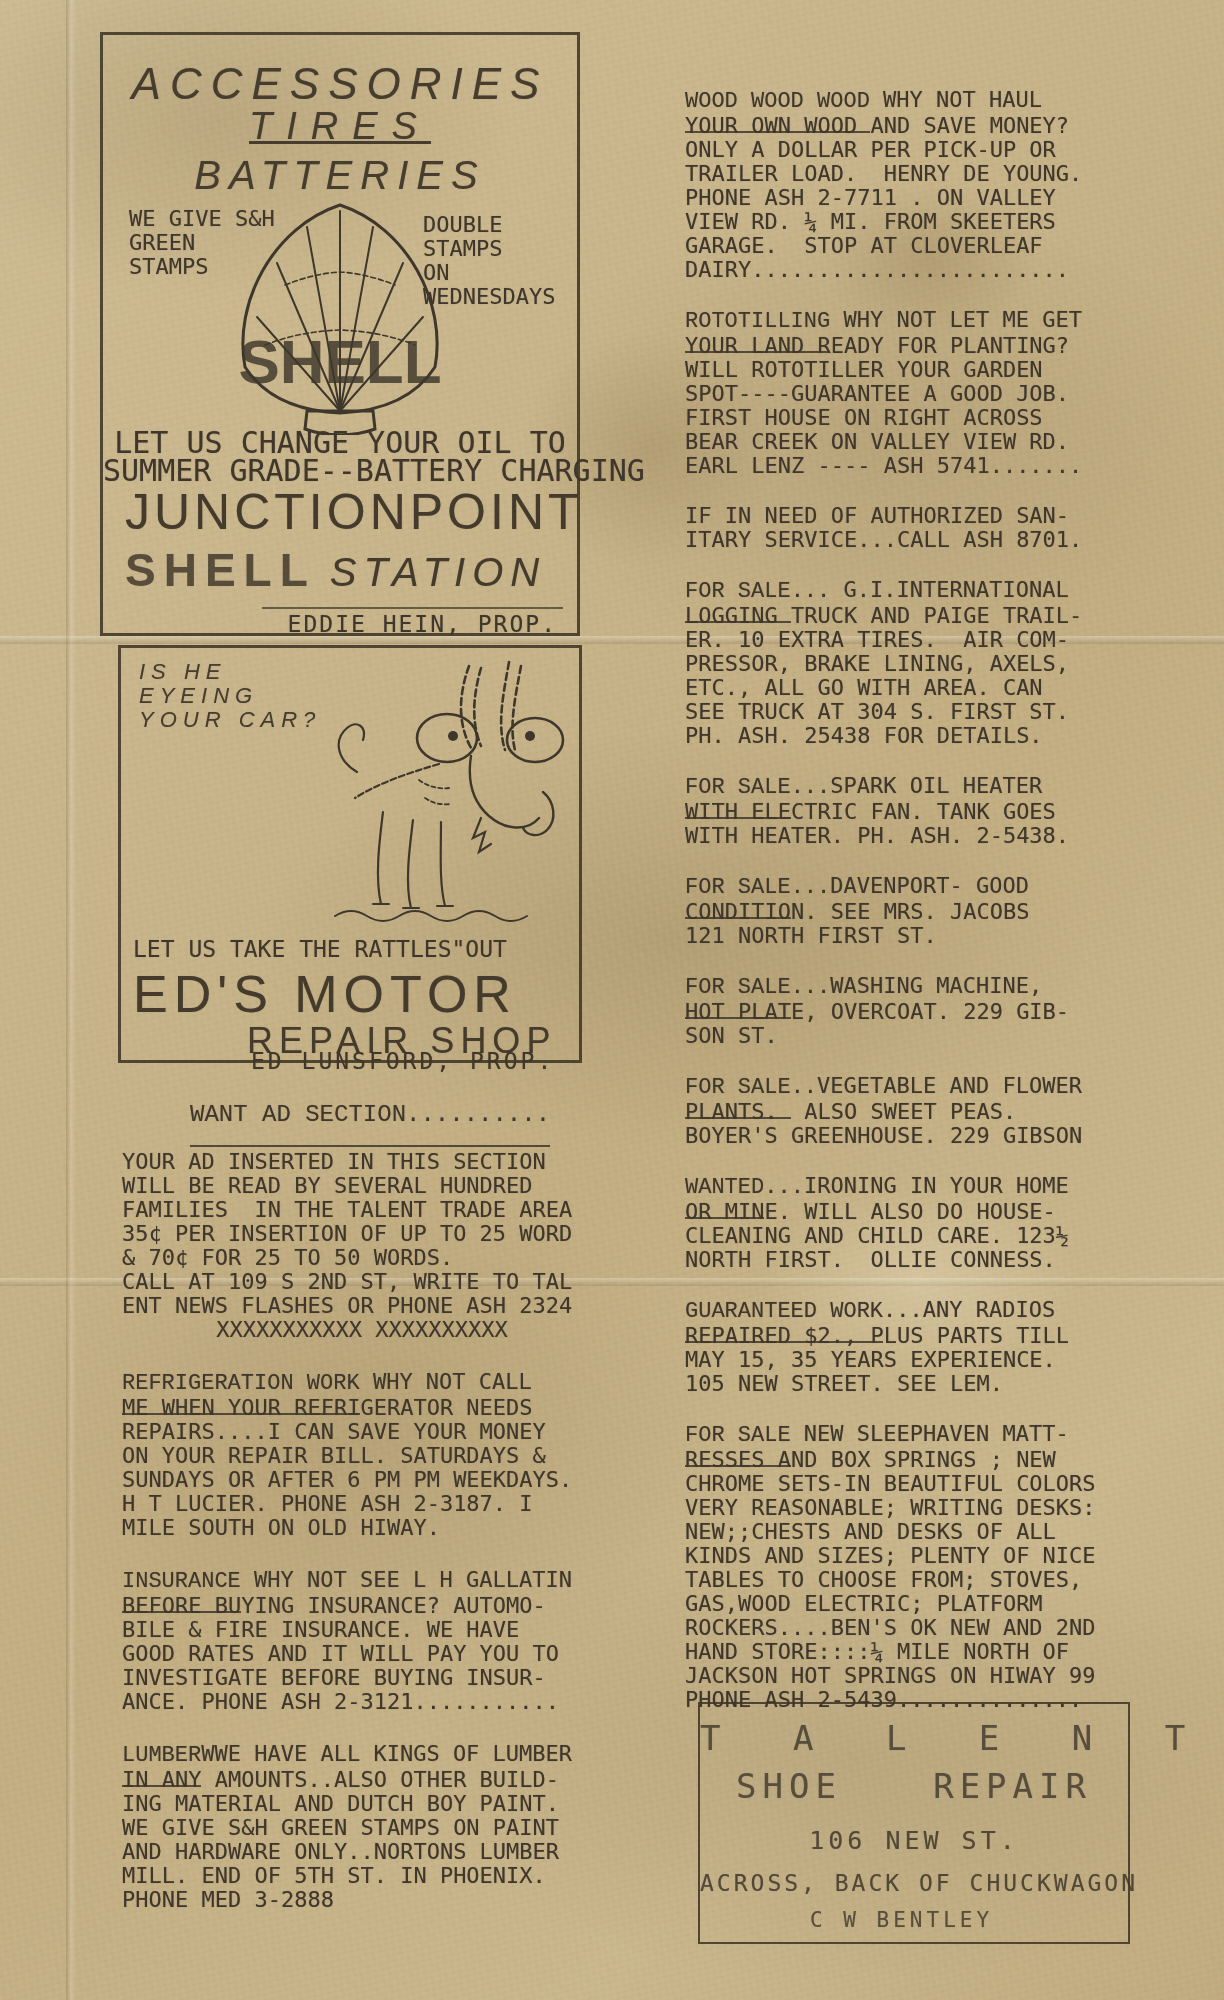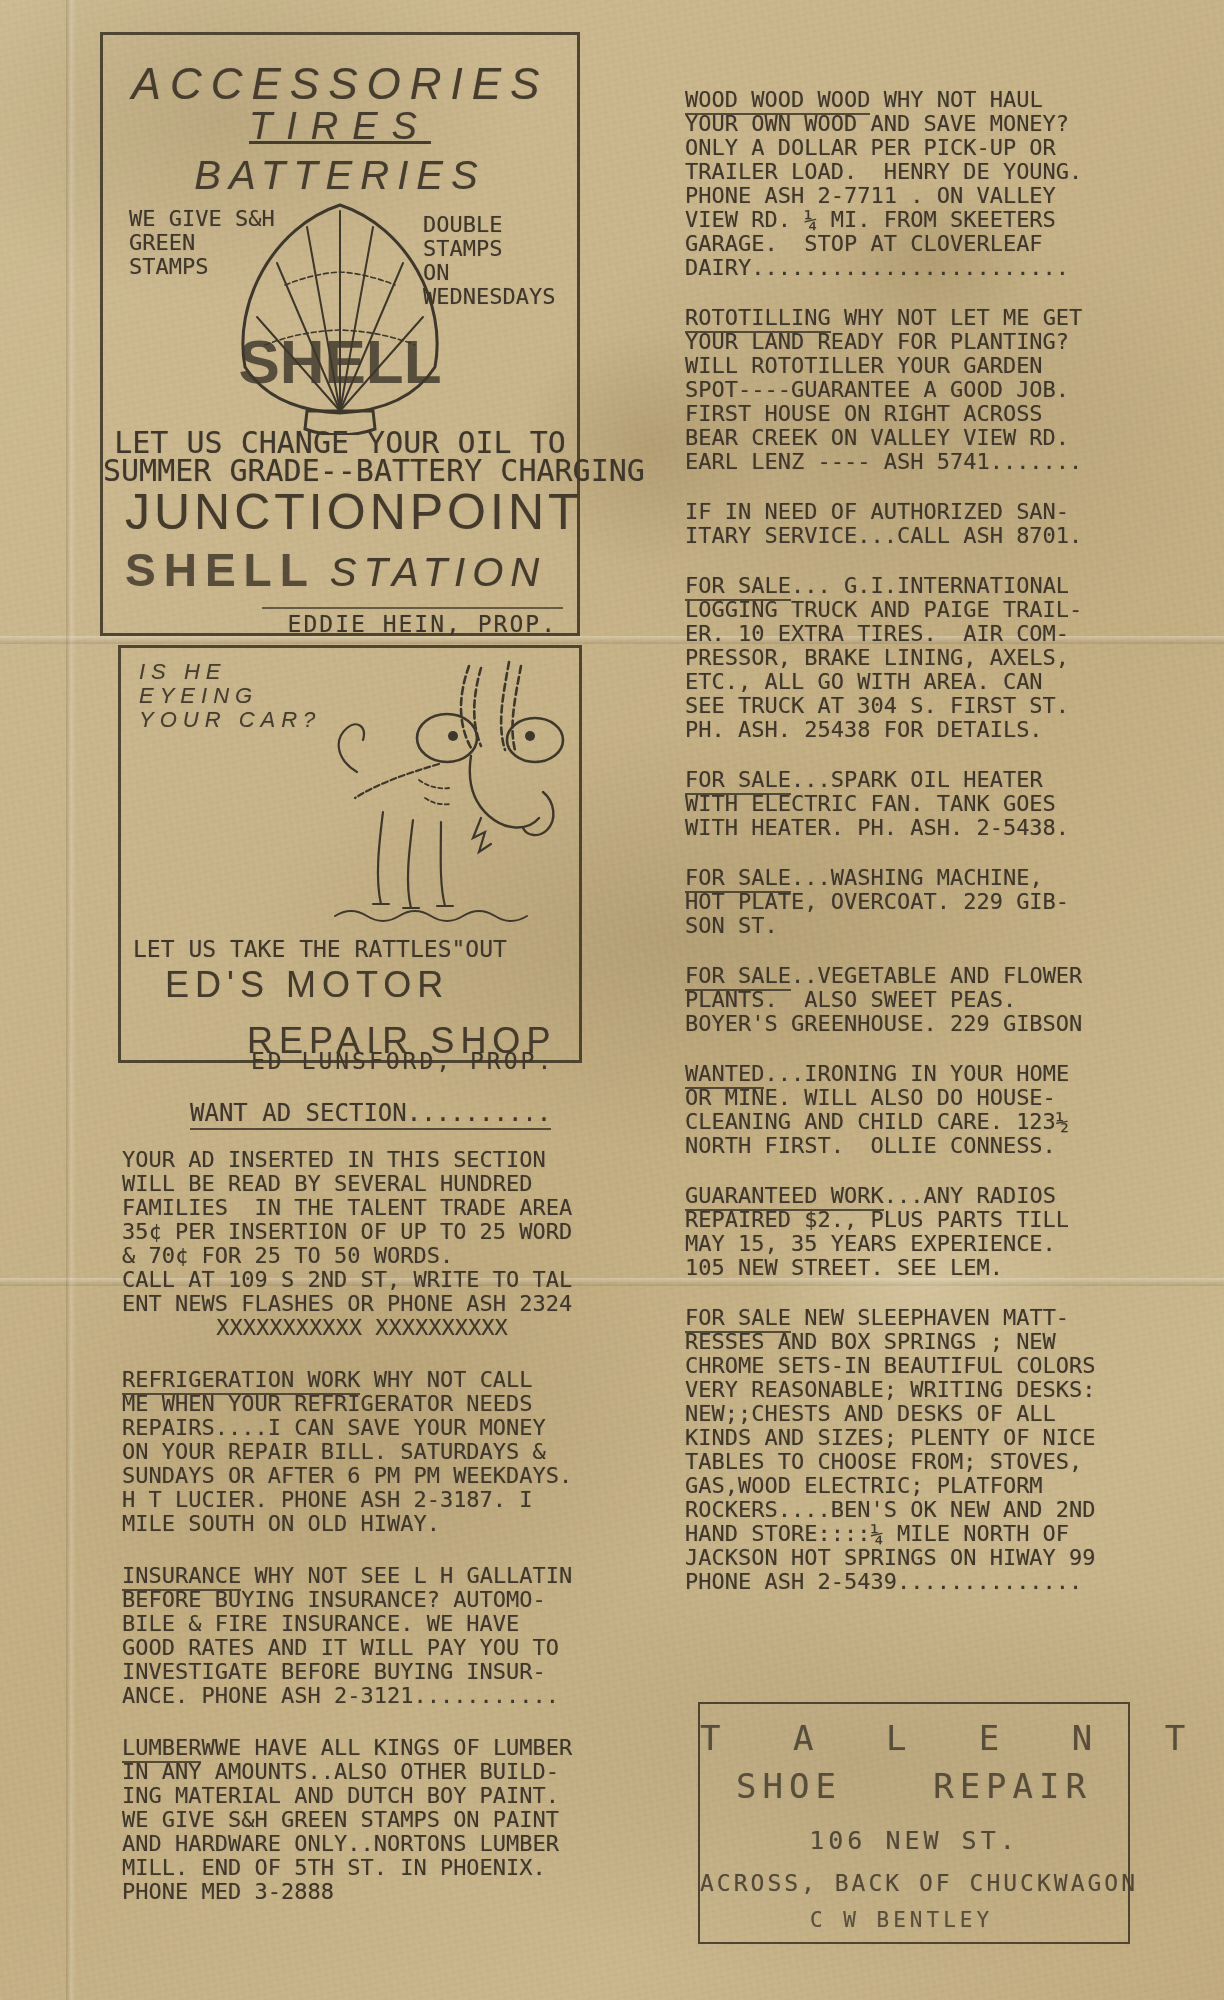--- a/index.html
+++ b/index.html
@@ -20,21 +20,21 @@
       repeating-linear-gradient(40deg, rgba(255,248,225,.04) 0 5px, transparent 5px 11px);}
   .crease-h{position:absolute;left:0;width:100%;height:8px;
     background:linear-gradient(to bottom, rgba(255,250,235,.30), rgba(92,76,46,.18));}
   .crease-v{position:absolute;top:0;height:100%;width:10px;
     background:linear-gradient(to right, rgba(92,76,46,.22), rgba(255,250,235,.18), transparent);}
   .stain{position:absolute;border-radius:50%;}
 
   .t{color:#3f372b;text-shadow:0 0 1px rgba(63,55,43,.38);}
   .tline{white-space:pre;font-size:22px;line-height:24px;}
   .adline{white-space:pre;font-size:22px;line-height:24px;}
-  .u{border-bottom:2px solid rgba(63,55,43,.85);padding-bottom:1px;}
+  .u{border-bottom:2px solid rgba(63,55,43,.85);padding-bottom:17px;font-family:Liberation Mono, monospace;}
   .ad{margin-bottom:26px;}
   .col-left-ads .ad{margin-bottom:28px;}
 
   .col-right{position:absolute;left:685px;top:88px;width:520px;}
   .col-left-ads{position:absolute;left:122px;top:1100px;width:480px;}
   .wa-header{font-size:24px;line-height:26px;margin:0 0 22px 68px;white-space:pre;}
   .wa-intro{margin-bottom:28px;}
   .xxx-line{text-align:center;}
 
   .box{position:absolute;border:3px solid rgba(62,53,38,.88);}
@@ -65,21 +65,21 @@
   .shell-name2{position:absolute;left:22px;top:508px;width:440px;font-size:46px;}
   .shell-name2 .n2a{letter-spacing:8px;font-weight:bold;opacity:.85;}
   .shell-name2 .n2b{font-style:italic;font-size:40px;letter-spacing:7px;margin-left:14px;}
   .shell-prop{position:absolute;right:14px;bottom:-4px;font-size:23px;letter-spacing:2px;
     border-top:2px solid rgba(62,53,38,.7);padding:2px 6px 0 26px;white-space:pre;}
 
   .eds-tease{position:absolute;left:18px;top:12px;font-size:40px;line-height:52px;
     letter-spacing:6px;white-space:pre;}
   .goat-svg{position:absolute;right:8px;top:4px;}
   .eds-tag{position:absolute;left:12px;top:288px;font-size:23px;white-space:pre;}
-  .eds-name1{position:absolute;left:12px;top:316px;font-size:36px;letter-spacing:6px;margin-left:32px;}
+  .eds-name1{position:absolute;left:12px;top:316px;font-size:52px;letter-spacing:6px;}
   .eds-name2{position:absolute;left:100px;top:372px;font-size:36px;letter-spacing:6px;margin-left:26px;}
   .eds-prop{position:absolute;left:130px;bottom:-14px;font-size:23px;letter-spacing:3px;
     white-space:pre;}
 
   .shoe-title{position:absolute;left:0;top:14px;width:100%;text-align:center;
     font-size:34px;letter-spacing:26px;white-space:pre;opacity:.8;}
   .shoe-row{position:absolute;left:36px;top:62px;width:356px;display:flex;
     justify-content:space-between;font-size:34px;letter-spacing:6px;opacity:.8;}
   .shoe-addr{position:absolute;left:0;top:122px;width:100%;text-align:center;
     font-size:25px;letter-spacing:4px;opacity:.85;white-space:pre;}
@@ -255,20 +255,27 @@
         </div>
       </div>
       <div class="ad">
         <div class="adline"><span class="u">FOR SALE</span><span>...SPARK OIL HEATER</span></div>
         <div>
           <div class="tline">WITH ELECTRIC FAN. TANK GOES</div>
           <div class="tline">WITH HEATER. PH. ASH. 2-5438.</div>
         </div>
       </div>
       <div class="ad">
+        <div class="adline"><span class="u">FOR SALE</span><span>...DAVENPORT- GOOD</span></div>
+        <div>
+          <div class="tline">CONDITION. SEE MRS. JACOBS</div>
+          <div class="tline">121 NORTH FIRST ST.</div>
+        </div>
+      </div>
+      <div class="ad">
         <div class="adline"><span class="u">FOR SALE</span><span>...WASHING MACHINE,</span></div>
         <div>
           <div class="tline">HOT PLATE, OVERCOAT. 229 GIB-</div>
           <div class="tline">SON ST.</div>
         </div>
       </div>
       <div class="ad">
         <div class="adline"><span class="u">FOR SALE</span><span>..VEGETABLE AND FLOWER</span></div>
         <div>
           <div class="tline">PLANTS.  ALSO SWEET PEAS.</div>

